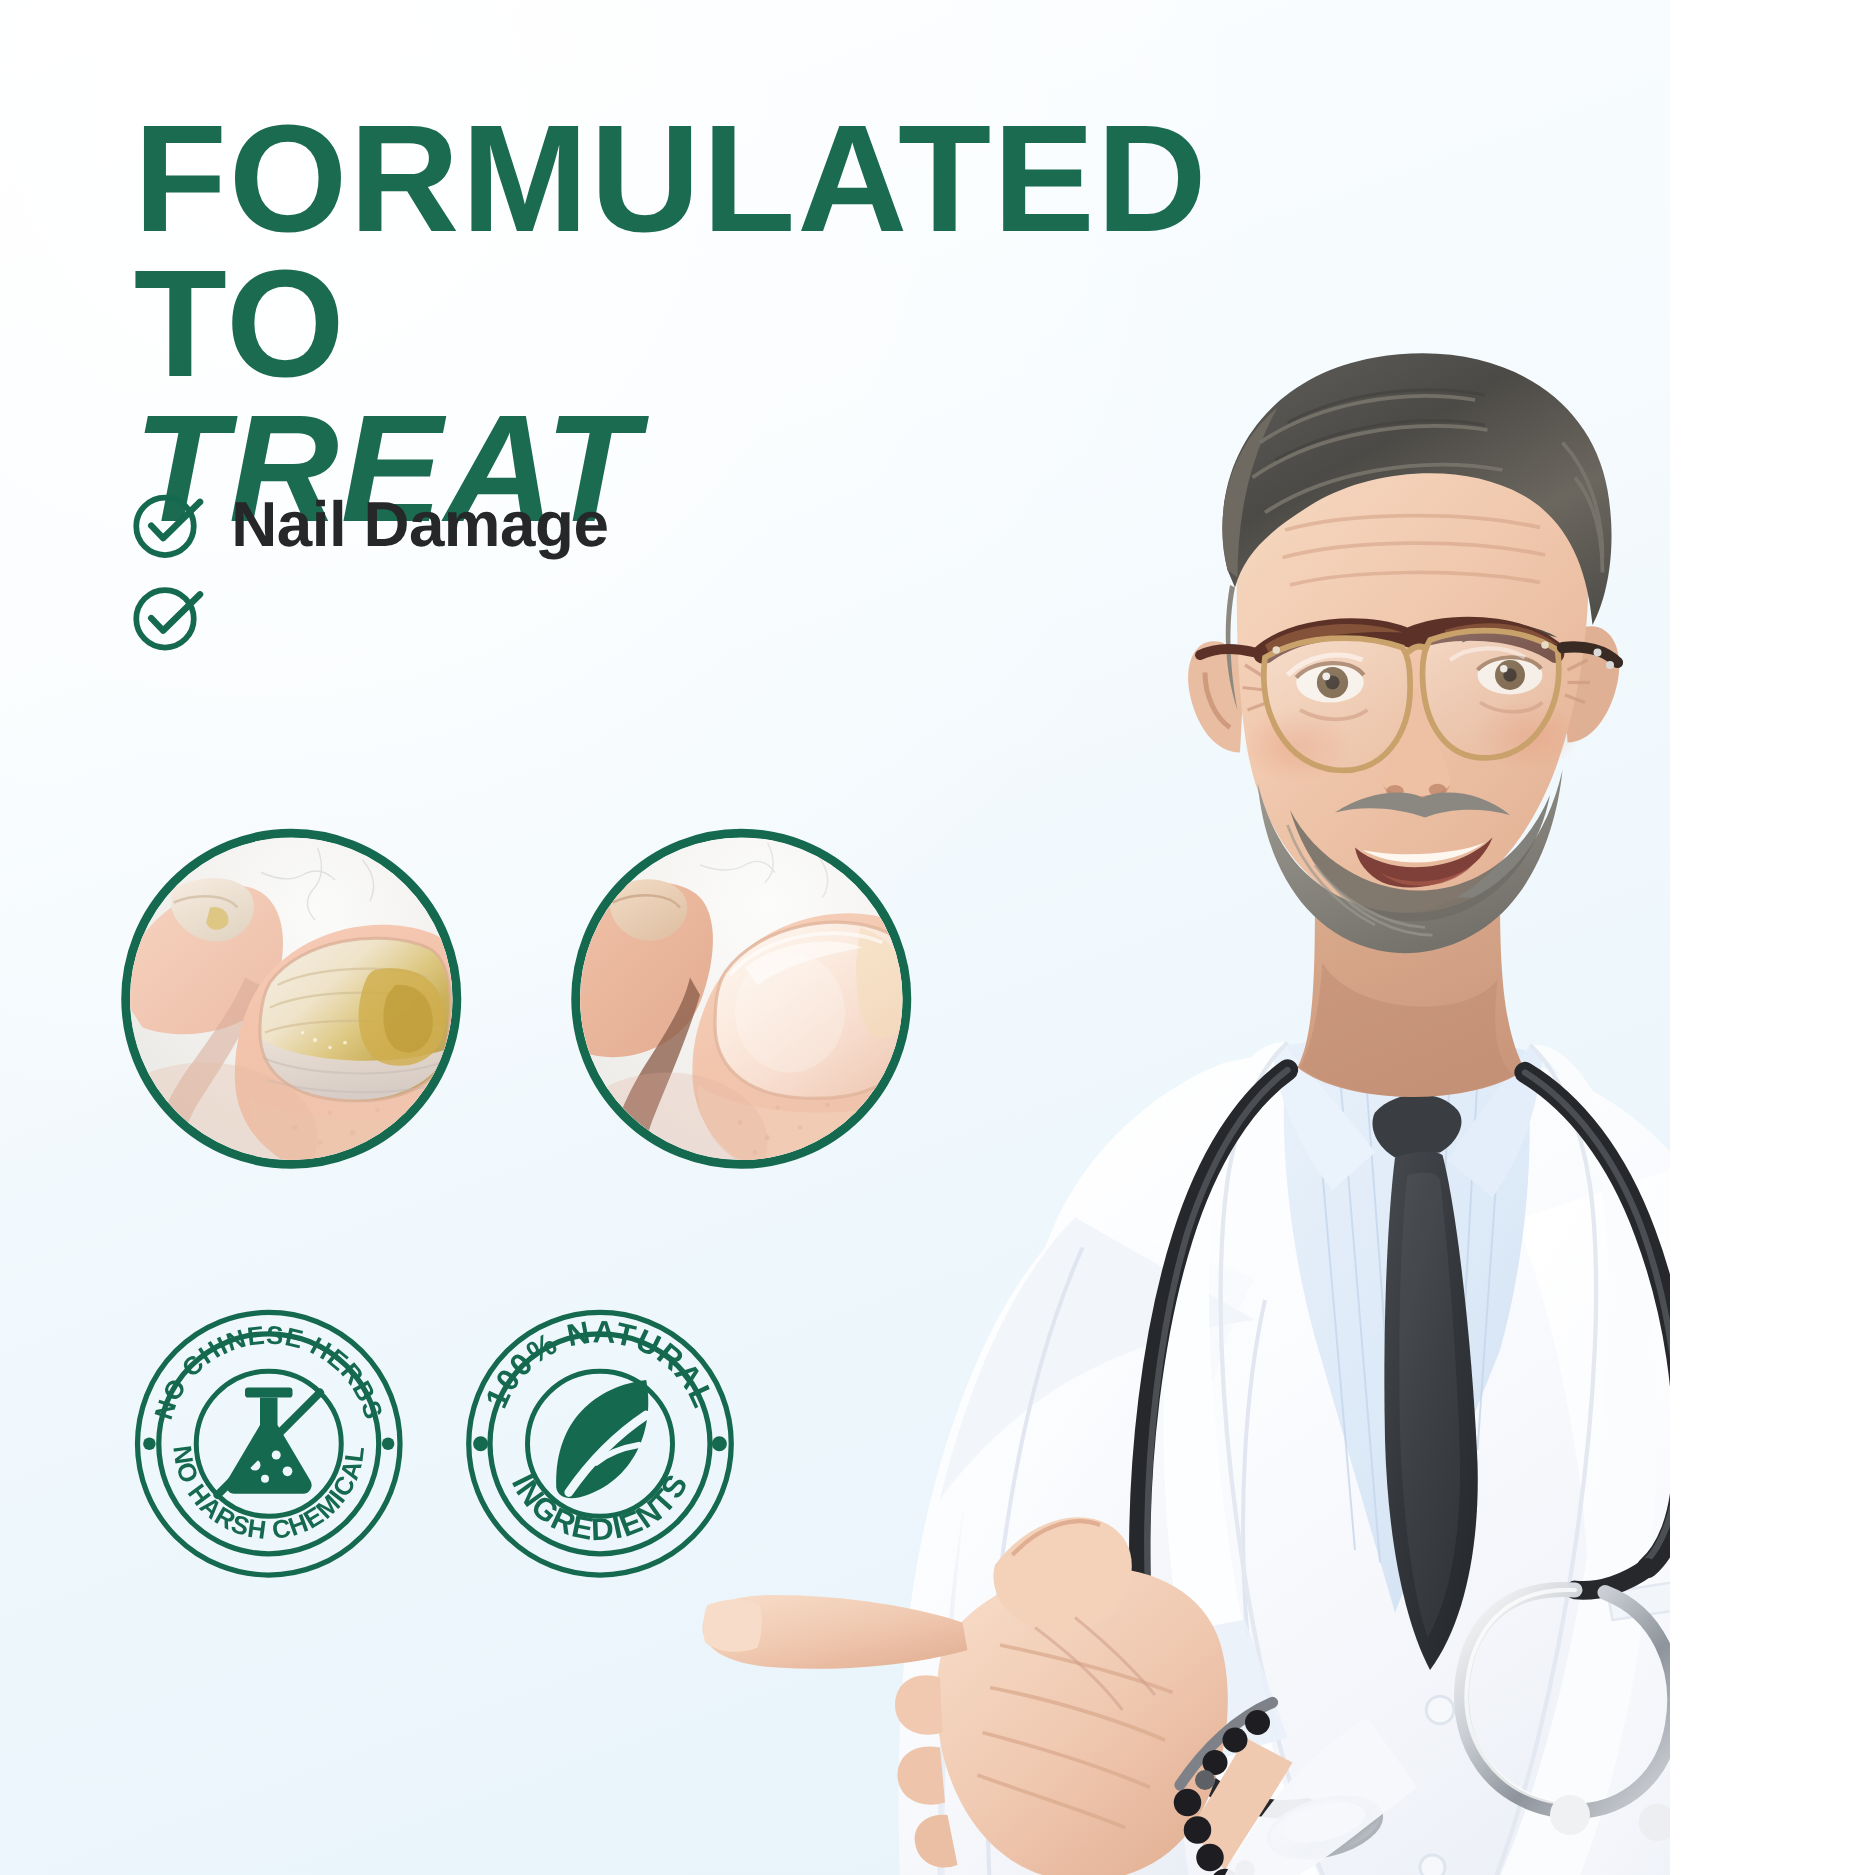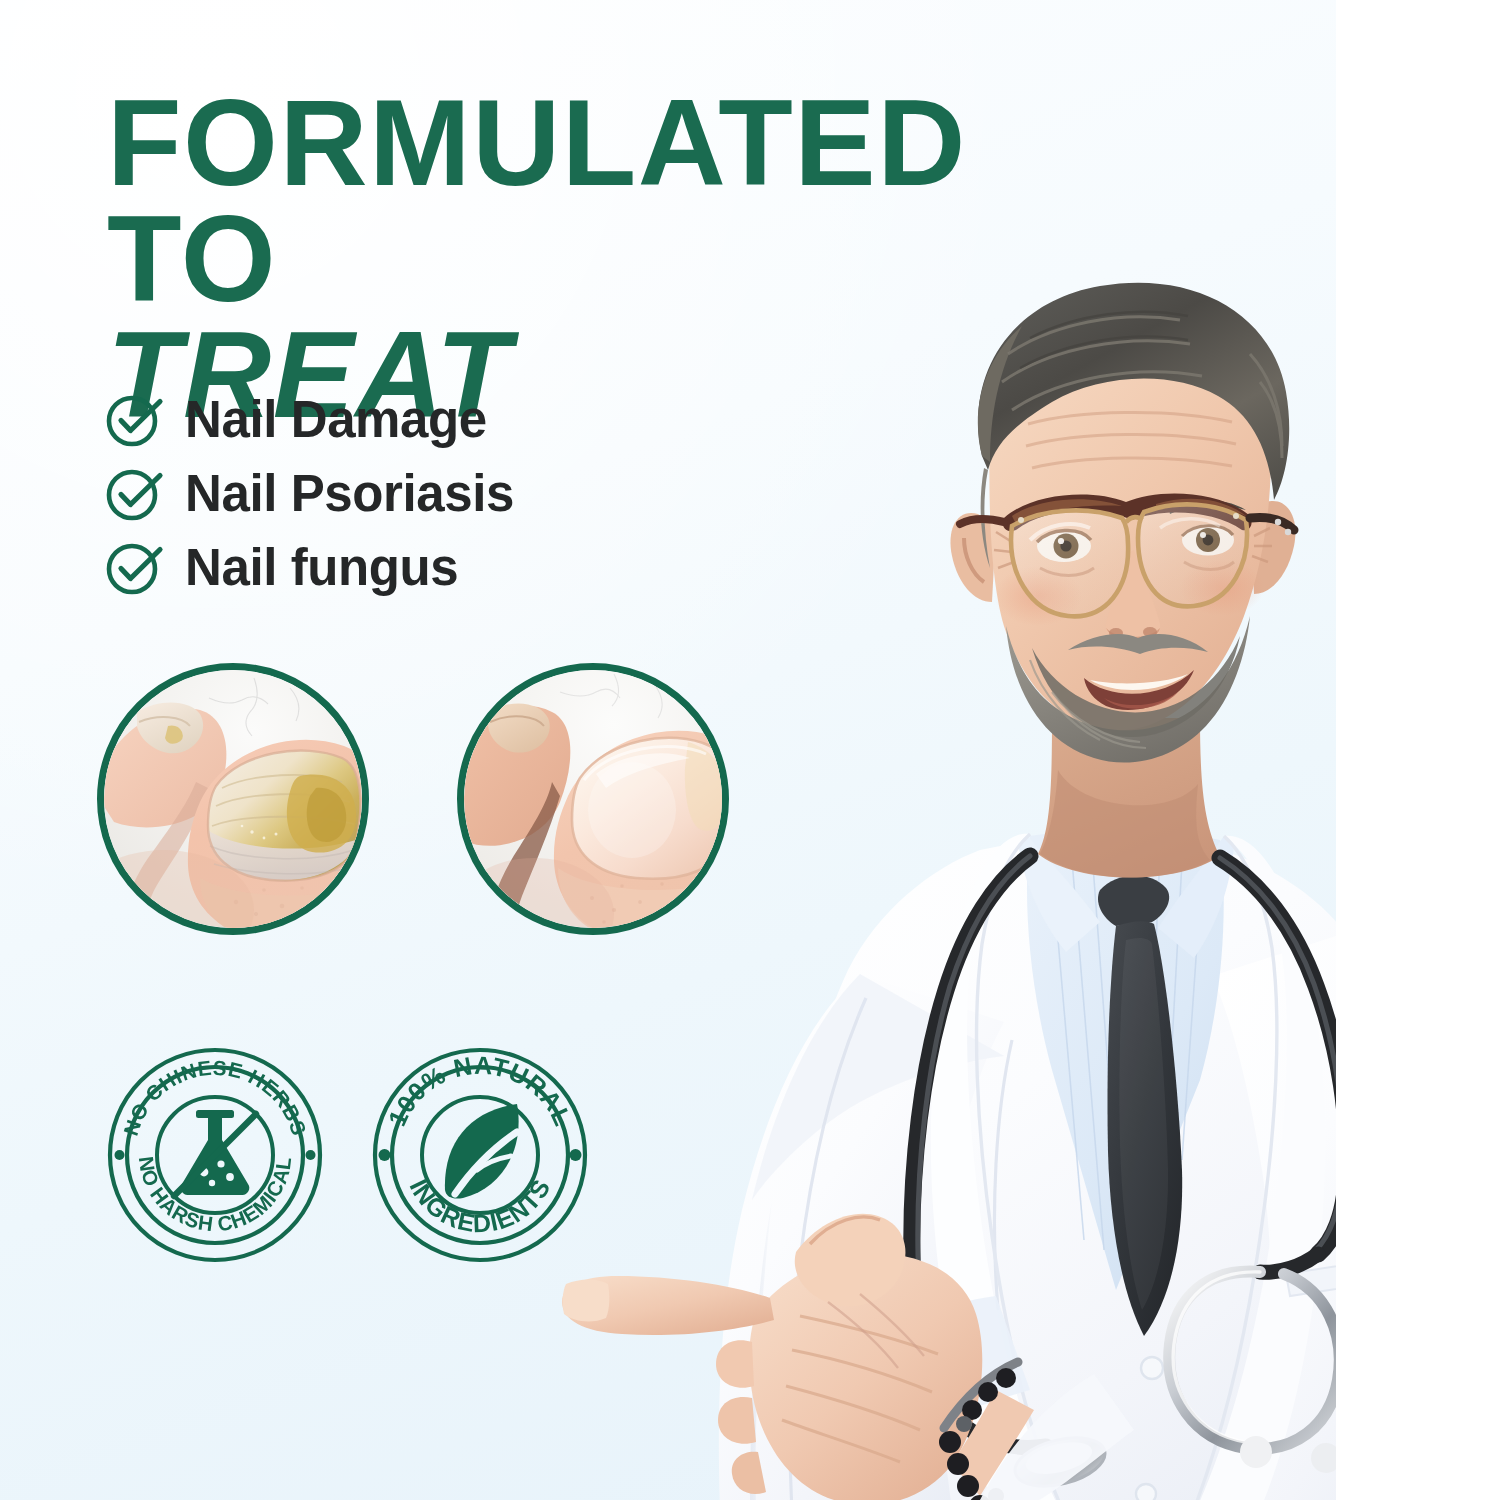--- a/index.html
+++ b/index.html
@@ -106,32 +106,22 @@
       <span class="check-label">Nail Damage</span>
     </div>
 
     <div class="check-row">
       <span class="check-icon">
         <svg viewBox="0 0 62 62" xmlns="http://www.w3.org/2000/svg">
           <circle cx="29" cy="33" r="23" fill="none" stroke="#14694e" stroke-width="4.6"></circle>
           <path d="M18 32.5 L27.5 42.5 L57 13.5" fill="none" stroke="#14694e" stroke-width="5.2" stroke-linecap="round" stroke-linejoin="round"></path>
         </svg>
       </span>
-      <span class="check-label">Nail Psoriasis</span>
     </div>
 
-    <div class="check-row">
-      <span class="check-icon">
-        <svg viewBox="0 0 62 62" xmlns="http://www.w3.org/2000/svg">
-          <circle cx="29" cy="33" r="23" fill="none" stroke="#14694e" stroke-width="4.6"></circle>
-          <path d="M18 32.5 L27.5 42.5 L57 13.5" fill="none" stroke="#14694e" stroke-width="5.2" stroke-linecap="round" stroke-linejoin="round"></path>
-        </svg>
-      </span>
-      <span class="check-label">Nail fungus</span>
-    </div>
 
   </div>
 
   <div class="photos">
 
     <div class="photo-circle p1">
       <div class="photo-inner">
         <svg viewBox="0 0 272 272" xmlns="http://www.w3.org/2000/svg" width="272" height="272" preserveAspectRatio="xMidYMid slice">
           <defs>
             <radialGradient id="bgMarbleA" cx="55%" cy="22%" r="70%">

